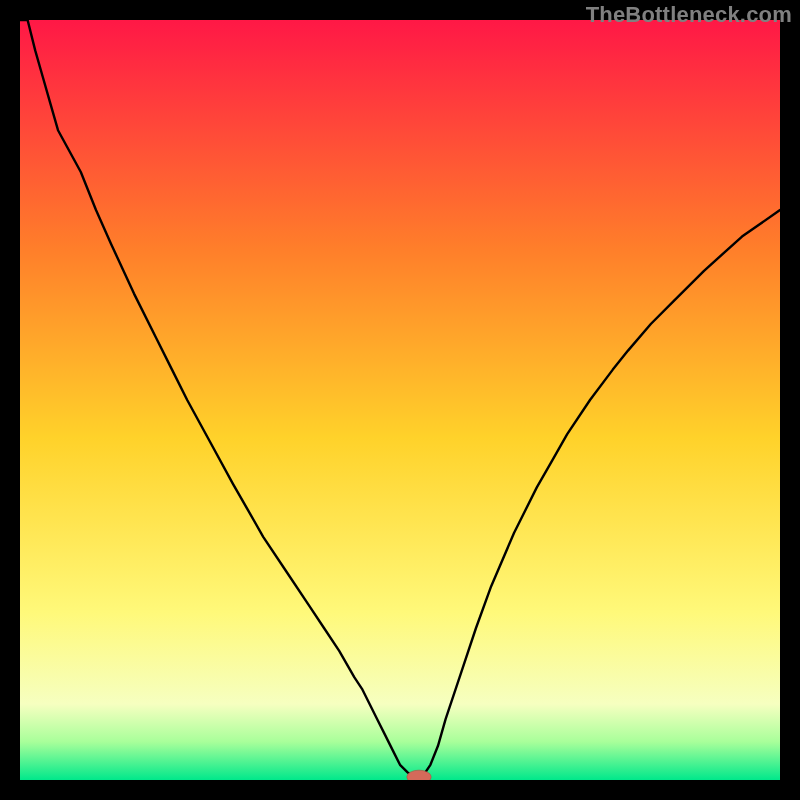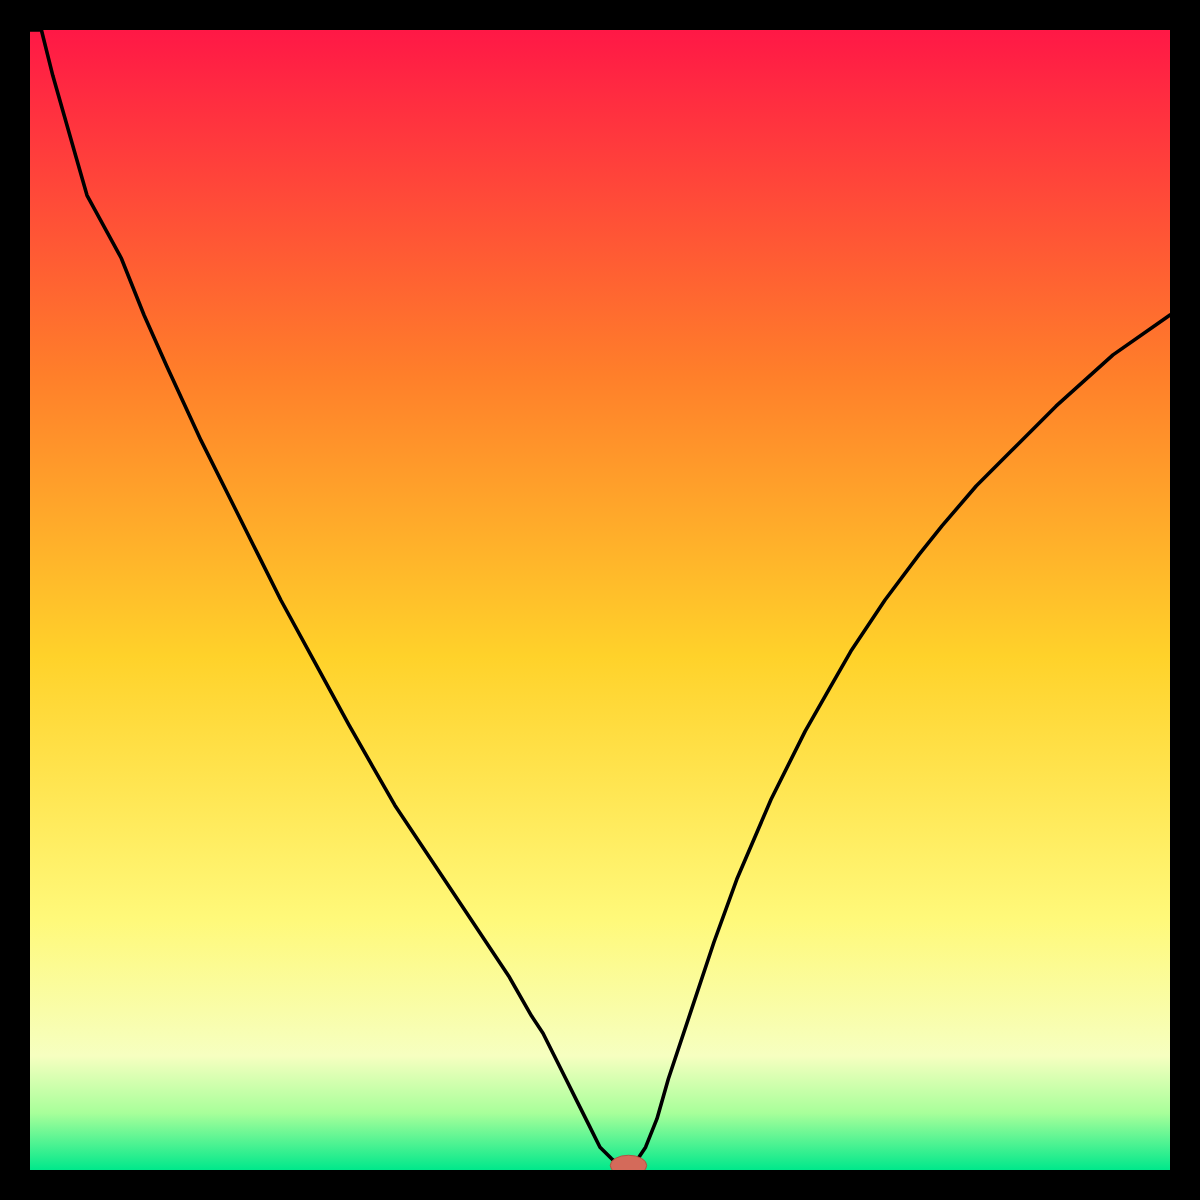--- a/index.html
+++ b/index.html
@@ -49,13 +49,14 @@
         <stop id="g4" offset="90%" stop-color="#f6ffc0"></stop>
         <stop id="g5" offset="95%" stop-color="#a8ff9a"></stop>
         <stop id="g6" offset="100%" stop-color="#00e88b"></stop>
       </linearGradient>
     </defs>
     <rect x="0" y="0" width="760" height="760" fill="url(#bg-grad)"></rect>
     <path id="curve-path" fill="none" stroke="#000000" stroke-width="2.4" stroke-linejoin="round" stroke-linecap="round" d="M0.00 0.00 L7.60 0.00 L15.20 30.40 L22.80 57.00 L30.40 83.60 L38.00 110.20 L60.80 152.00 L76.00 190.00 L91.20 224.20 L114.00 273.60 L136.80 319.20 L152.00 349.60 L167.20 380.00 L190.00 421.80 L212.80 463.60 L228.00 490.20 L243.20 516.80 L266.00 551.00 L288.80 585.20 L304.00 608.00 L319.20 630.80 L334.40 657.40 L342.00 668.80 L349.60 684.00 L357.20 699.20 L364.80 714.40 L372.40 729.60 L380.00 744.80 L387.60 752.40 L395.20 758.48 L399.00 760.00 L402.80 756.20 L410.40 744.80 L418.00 725.80 L425.60 699.20 L440.80 653.60 L456.00 608.00 L471.20 566.20 L494.00 513.00 L516.80 467.40 L532.00 440.80 L547.20 414.20 L570.00 380.00 L592.80 349.60 L608.00 330.60 L630.80 304.00 L653.60 281.20 L684.00 250.80 L722.00 216.60 L760.00 190.00"></path>
     <ellipse id="min-marker" fill="#d46a5a" stroke="#b04e3f" stroke-width="0.6" cx="399.00" cy="757.00" rx="12.16" ry="6.84"></ellipse>
   </svg>
 
+  <div class="watermark">TheBottleneck.com</div>
 </div>
 
 </body></html>

